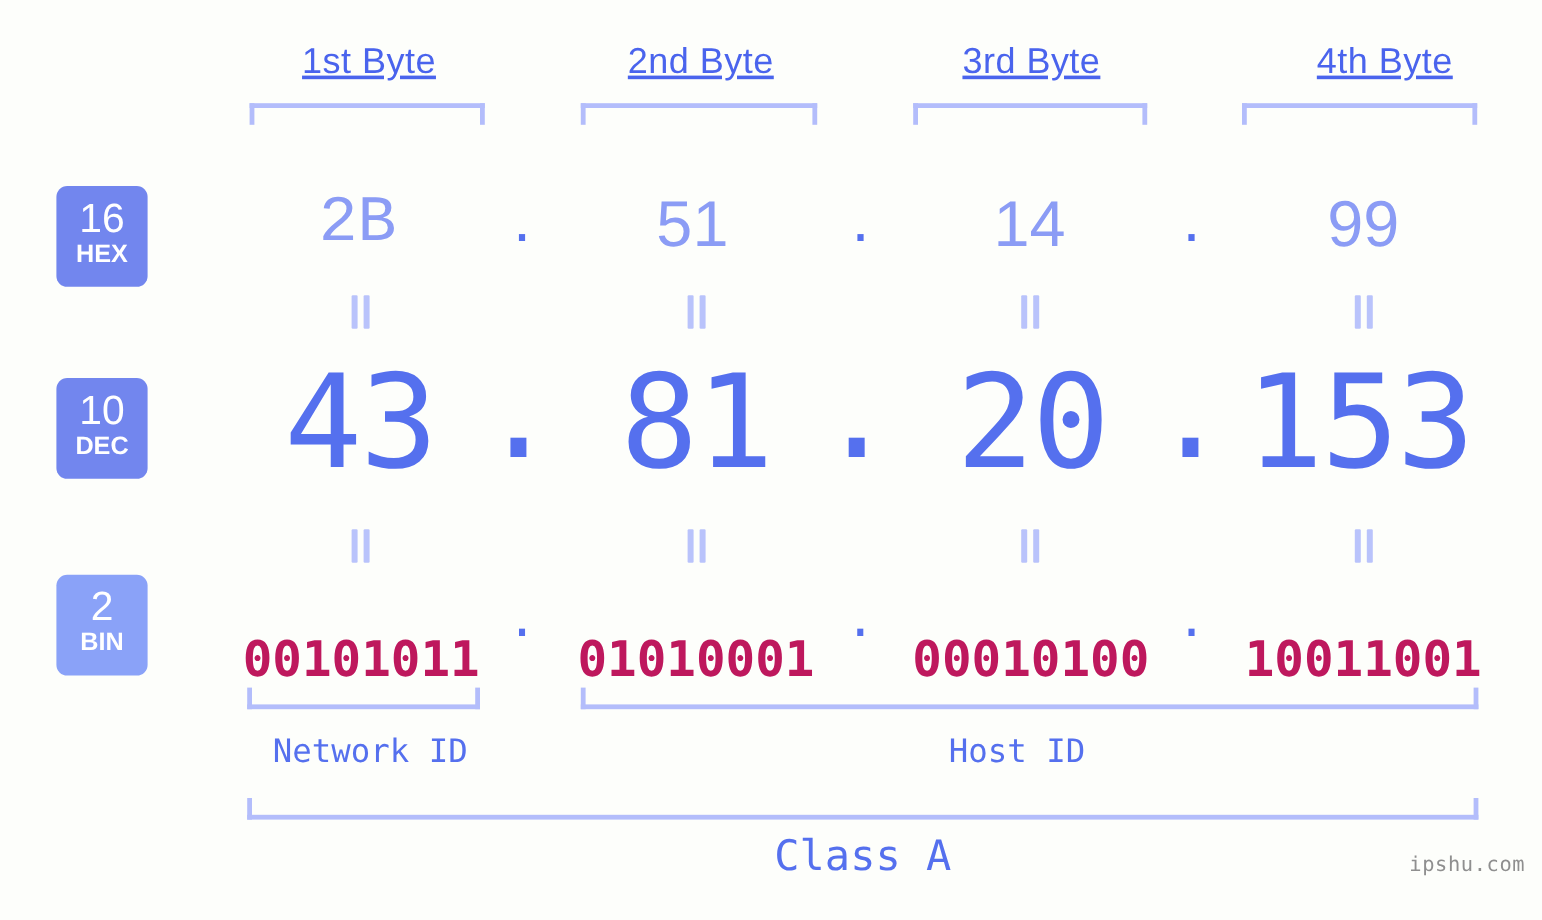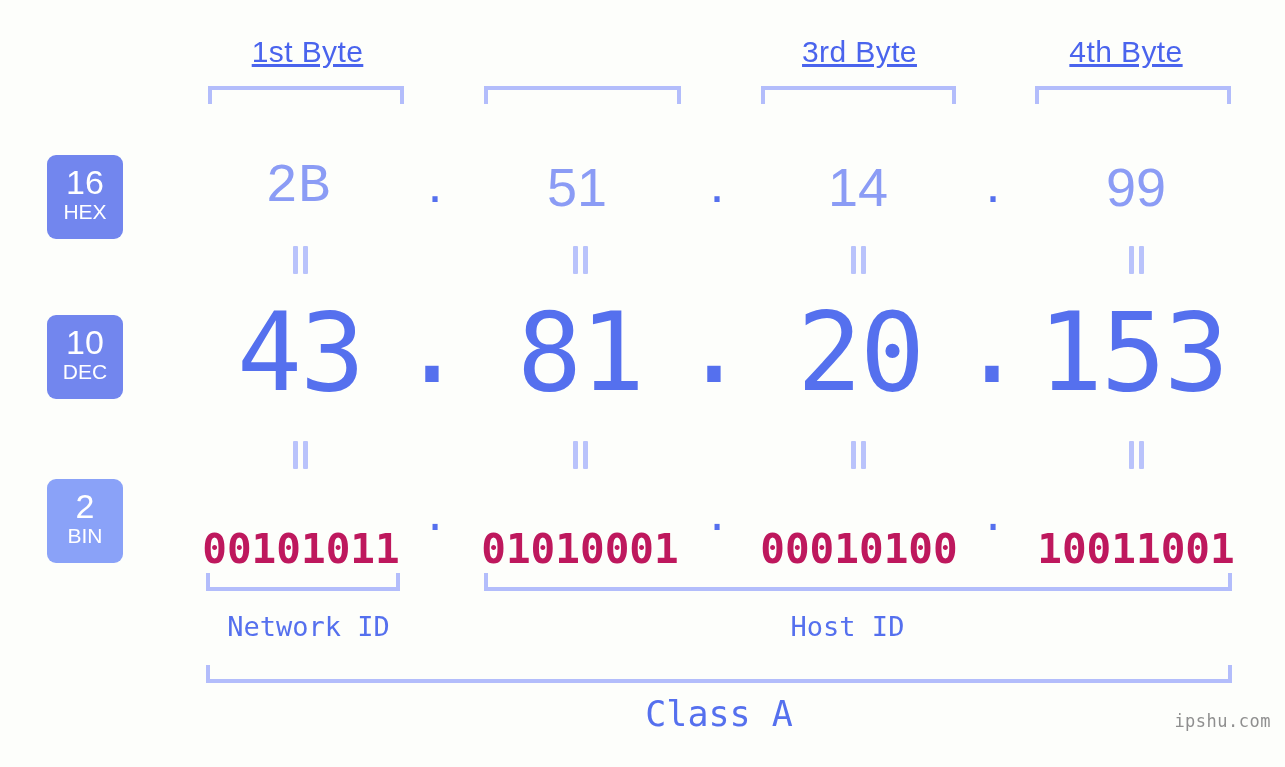--- a/index.html
+++ b/index.html
@@ -60,21 +60,21 @@
   .badge .num {
     display: block;
     font-size: 34px;
     line-height: 36px;
     font-weight: 400;
   }
   .badge .base {
     display: block;
     font-size: 21px;
     line-height: 24px;
-    font-weight: 400;
+    font-weight: 700;
   }
   #badge-hex { top: 155px; height: 84px; background: #7286ee; }
   #badge-dec { top: 315px; height: 84px; background: #7286ee; }
   #badge-bin { top: 479px; height: 84px; background: #8aa2f8; }
 
   
   .row-hex .val {
     position: absolute;
     top: 152px;
     height: 70px;
@@ -213,22 +213,23 @@
     font-family: "DejaVu Sans Mono", "Liberation Mono", monospace;
     letter-spacing: 0.5px;
   }
 </style>
 </head>
 <body>
 
 <div class="stage">
 
   <div class="byte-head" style="left:205px;width:205px;">1st Byte</div>
+  <div class="byte-head" style="left:484px;width:200px;">2nd Byte</div>
   <div class="byte-head" style="left:761px;width:197px;">3rd Byte</div>
-  <div class="byte-head" style="left:1026px;width:200px;">4th Byte</div>
+  <div class="byte-head" style="left:1054px;width:200px;">4th Byte</div>
 
   <div class="bracket-down" style="left:208px;width:196px;"></div>
   <div class="bracket-down" style="left:484px;width:197px;"></div>
   <div class="bracket-down" style="left:761px;width:195px;"></div>
   <div class="bracket-down" style="left:1035px;width:196px;"></div>
 
   <div class="badge" id="badge-hex">
     <span class="num">16</span>
     <span class="base">HEX</span>
   </div>

